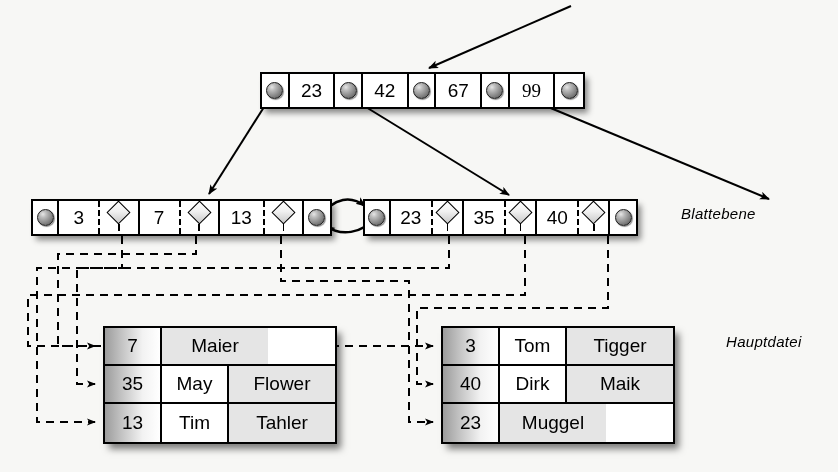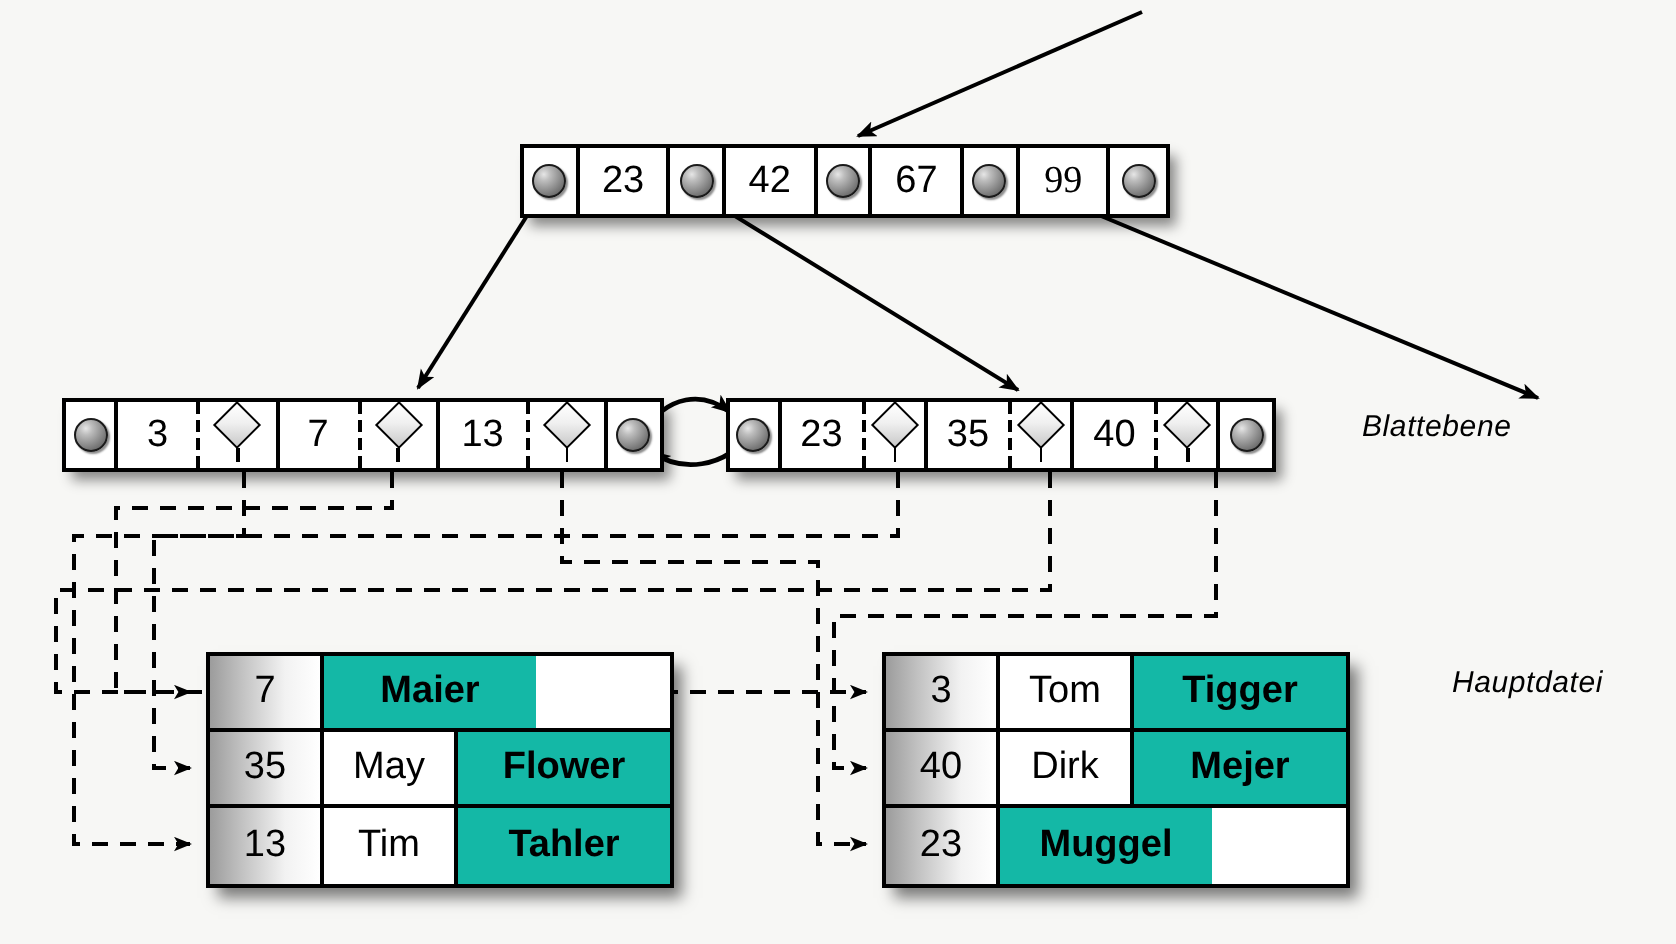--- a/index.html
+++ b/index.html
@@ -68,21 +68,21 @@
     display:flex;align-items:center;justify-content:center;
     border-right:2px solid #000;
     font-size:19px;color:#000;
   }
   .dcell:last-child{border-right:none;}
   .dkey{
     width:57px;
     background:linear-gradient(90deg,#9c9c9c 0%,#c3c3c3 30%,#f2f2f2 68%,#ffffff 100%);
   }
   .dname{width:67px;background:#fff;}
-  .dsur{width:106px;background:#14b8a6;font-weight:bold;}
+  .dsur{width:106px;background:#e5e5e5;}
 
   
   .sidelabel{
     position:absolute;
     font-style:italic;
     font-size:15px;
     color:#000;
     white-space:nowrap;
     letter-spacing:0.3px;
   }
@@ -230,21 +230,21 @@
 
   <div class="dtable" style="left:441px;top:326px;width:234px;">
     <div class="drow">
       <div class="dcell dkey">3</div>
       <div class="dcell dname">Tom</div>
       <div class="dcell dsur">Tigger</div>
     </div>
     <div class="drow">
       <div class="dcell dkey">40</div>
       <div class="dcell dname">Dirk</div>
-      <div class="dcell dsur">Mejer</div>
+      <div class="dcell dsur">Maik</div>
     </div>
     <div class="drow">
       <div class="dcell dkey">23</div>
       <div class="dcell dsur">Muggel</div>
     </div>
   </div>
 
   <div class="sidelabel" style="left:681px;top:205px;">Blattebene</div>
   <div class="sidelabel" style="left:686px;top:333px;margin-left:40px;">Hauptdatei</div>
 

